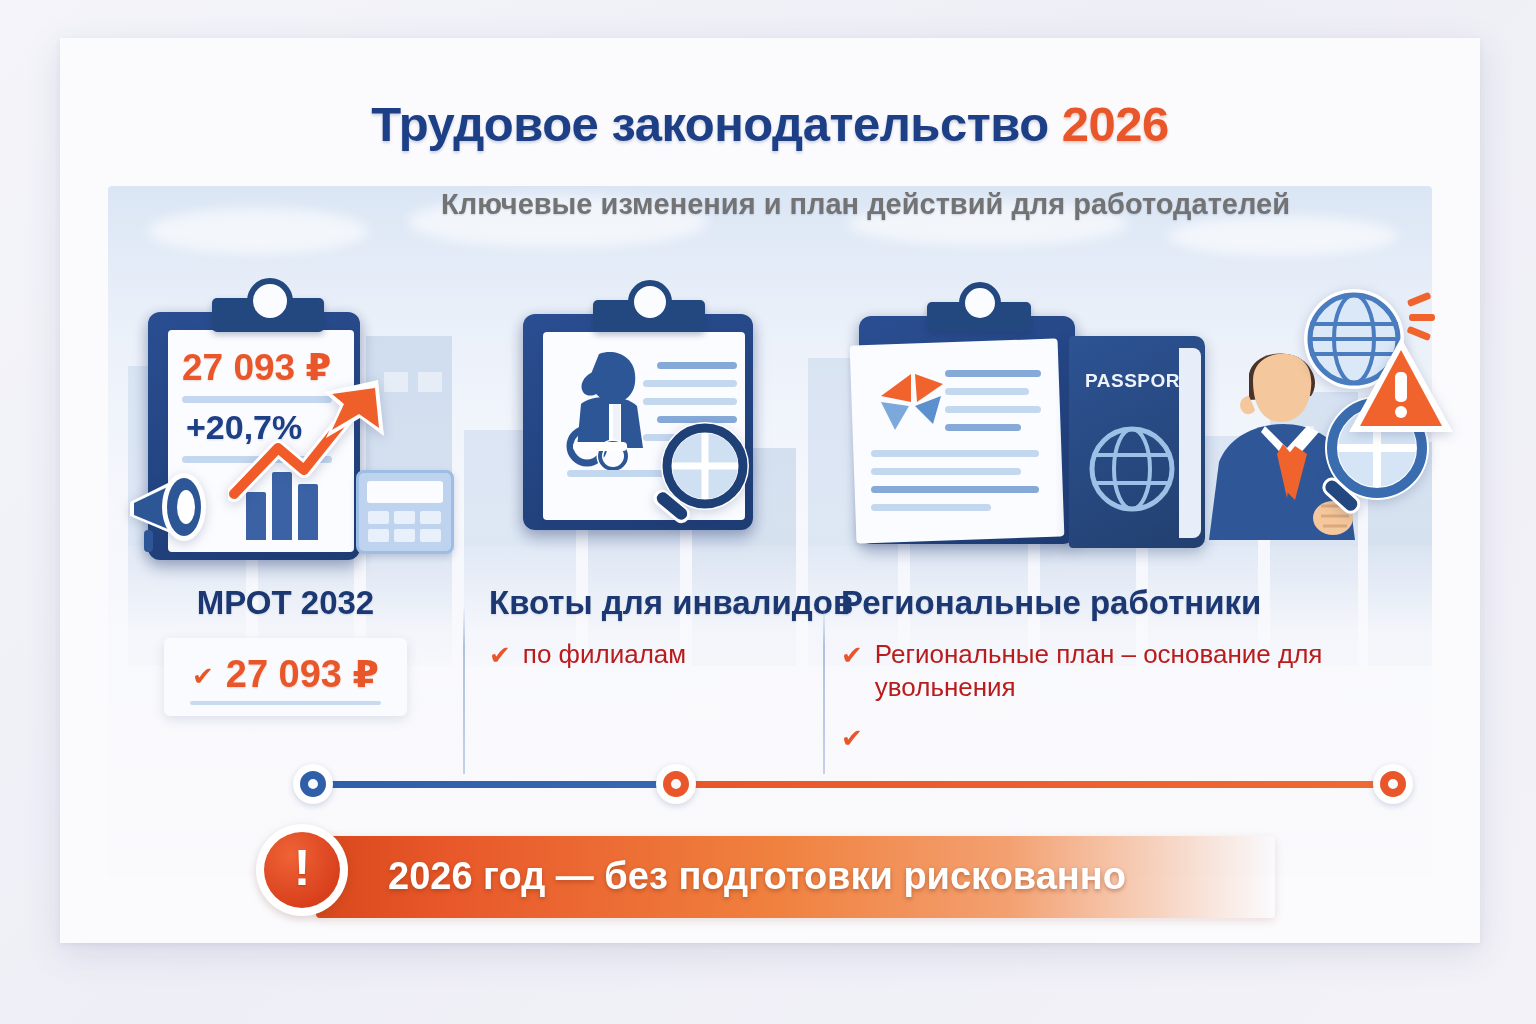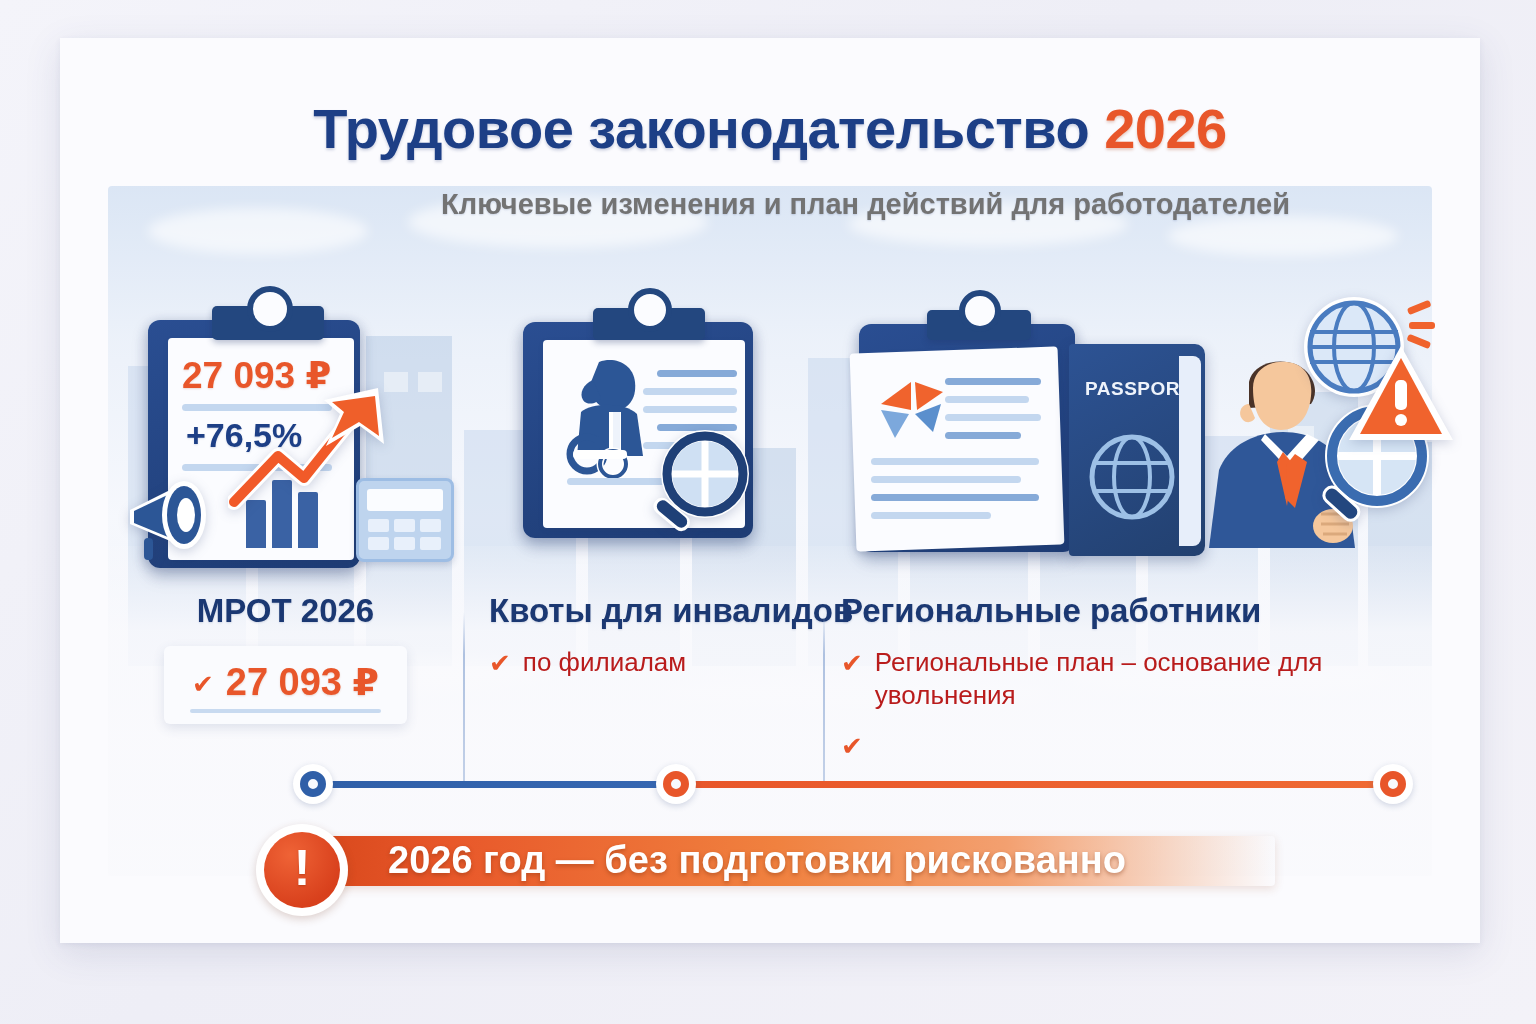--- a/index.html
+++ b/index.html
@@ -37,35 +37,35 @@
   .wash{
     position:absolute;left:48px;top:508px;width:1324px;height:330px;
     background:linear-gradient(180deg,rgba(250,250,253,.12) 0%,rgba(250,250,253,.82) 26%,
                 rgba(250,250,253,.92) 60%,rgba(250,250,253,.75) 100%);
     pointer-events:none;
   }
 
   
   .title{
     position:absolute;left:0;top:58px;width:1420px;text-align:center;
-    font-size:56px;font-weight:700;letter-spacing:-.5px;color:#1d3f86;
+    font-size:49px;font-weight:700;letter-spacing:-.5px;color:#1d3f86;
     text-shadow:0 2px 3px rgba(40,60,120,.22);
     white-space:nowrap;
   }
   .title .yr{color:#e8562a;font-weight:800;text-shadow:0 2px 3px rgba(170,60,20,.26);}
   .subtitle{
     position:absolute;left:0;top:150px;width:1531px;text-align:center;
     font-size:29px;font-weight:700;color:#737373;
     text-shadow:0 1px 2px rgba(40,60,120,.18);
     white-space:nowrap;
     padding-left:40px;
   }
 
   
-  .cols{position:absolute;left:48px;top:244px;width:1324px;height:500px;display:flex;}
+  .cols{position:absolute;left:48px;top:236px;width:1324px;height:500px;display:flex;}
   .col{position:relative;box-sizing:border-box;}
   .col.c1{width:355px;padding:0 8px;}
   .col.c2{width:360px;padding:0 8px;}
   .col.c3{width:609px;padding:0 4px;}
   .divider{position:absolute;top:330px;width:2px;height:170px;
     background:linear-gradient(180deg,rgba(150,175,215,.0),rgba(150,175,215,.75) 25%,rgba(150,175,215,.55));}
 
   .art{position:relative;height:300px;}
   .cap{font-size:33px;font-weight:700;color:#1b3872;text-shadow:0 1px 2px rgba(40,60,120,.16);
        white-space:nowrap;}
@@ -101,21 +101,21 @@
            background:#ffffff;box-shadow:0 2px 6px rgba(60,80,130,.22);
            display:flex;align-items:center;justify-content:center;}
   .tl-node i{display:block;width:26px;height:26px;border-radius:50%;box-sizing:border-box;
              border:8px solid #2f5fa8;background:#f7f9fd;}
   .tl-node.o i{border-color:#e8562a;}
   .n1{left:185px;} .n2{left:548px;} .n3{left:1265px;}
 
   
   .banner{position:absolute;left:196px;top:786px;width:1035px;height:92px;}
   .bar{
-    position:absolute;left:60px;top:12px;right:16px;height:50px;border-radius:4px;
+    position:absolute;left:60px;top:12px;right:16px;height:82px;border-radius:4px;
     background:linear-gradient(90deg,#d8481c 0%,#e8582a 14%,#f0813f 48%,#f3a070 72%,
                rgba(243,178,140,.45) 90%,rgba(250,250,253,0) 100%);
     box-shadow:0 3px 10px rgba(150,70,30,.16);
   }
   .bar .btxt{
     position:absolute;left:72px;top:50%;transform:translateY(-52%);
     font-size:38px;font-weight:700;color:#ffffff;white-space:nowrap;
     text-shadow:0 2px 4px rgba(130,50,15,.45);
   }
   .alert{
@@ -207,21 +207,21 @@
       <div class="col c1">
         <div class="art">
 
           <div class="board-back sticker" style="position:absolute;left:32px;top:38px;width:212px;height:248px;"></div>
           <div class="board-white" style="left:52px;top:56px;width:186px;height:222px;"></div>
           <div class="board-clip" style="left:96px;top:24px;width:112px;height:34px;"></div>
           <div class="board-ring" style="left:131px;top:4px;width:34px;height:34px;"></div>
 
           <div class="bignum" style="left:66px;top:72px;">27 093 ₽</div>
           <div class="ln" style="left:66px;top:122px;width:150px;"></div>
-          <div class="pctnum" style="left:70px;top:134px;">+76,5%</div>
+          <div class="pctnum" style="left:70px;top:134px;">+20,7%</div>
           <div class="ln" style="left:66px;top:182px;width:150px;"></div>
 
           <div class="bar3" style="left:130px;top:218px;width:20px;height:48px;"></div>
           <div class="bar3" style="left:156px;top:198px;width:20px;height:68px;"></div>
           <div class="bar3" style="left:182px;top:210px;width:20px;height:56px;"></div>
 
           <svg width="180" height="140" style="position:absolute;left:112px;top:92px;" class="sticker">
             <path d="M6 128 L50 82 L76 104 L124 44" stroke="#ffffff" stroke-width="16" fill="none" stroke-linecap="round" stroke-linejoin="round"></path>
             <path d="M6 128 L50 82 L76 104 L124 44" stroke="#f15a29" stroke-width="10" fill="none" stroke-linecap="round" stroke-linejoin="round"></path>
             <path d="M150 14 L156 70 L132 52 L98 72 L112 40 L96 26 Z" fill="#ffffff"></path>
@@ -241,21 +241,21 @@
             <div class="scr"></div>
             <div class="key" style="left:9px;top:38px;width:21px;height:13px;"></div>
             <div class="key" style="left:35px;top:38px;width:21px;height:13px;"></div>
             <div class="key" style="left:61px;top:38px;width:21px;height:13px;"></div>
             <div class="key" style="left:9px;top:56px;width:21px;height:13px;"></div>
             <div class="key" style="left:35px;top:56px;width:21px;height:13px;"></div>
             <div class="key" style="left:61px;top:56px;width:21px;height:13px;"></div>
           </div>
         </div>
 
-        <div class="cap">МРОТ 2026</div>
+        <div class="cap">МРОТ 2032</div>
 
         <div class="chip">
           <div class="row">
             <span class="chk">✔</span>
             <span class="val">27 093 ₽</span>
           </div>
           <div class="ul"></div>
         </div>
       </div>
 

